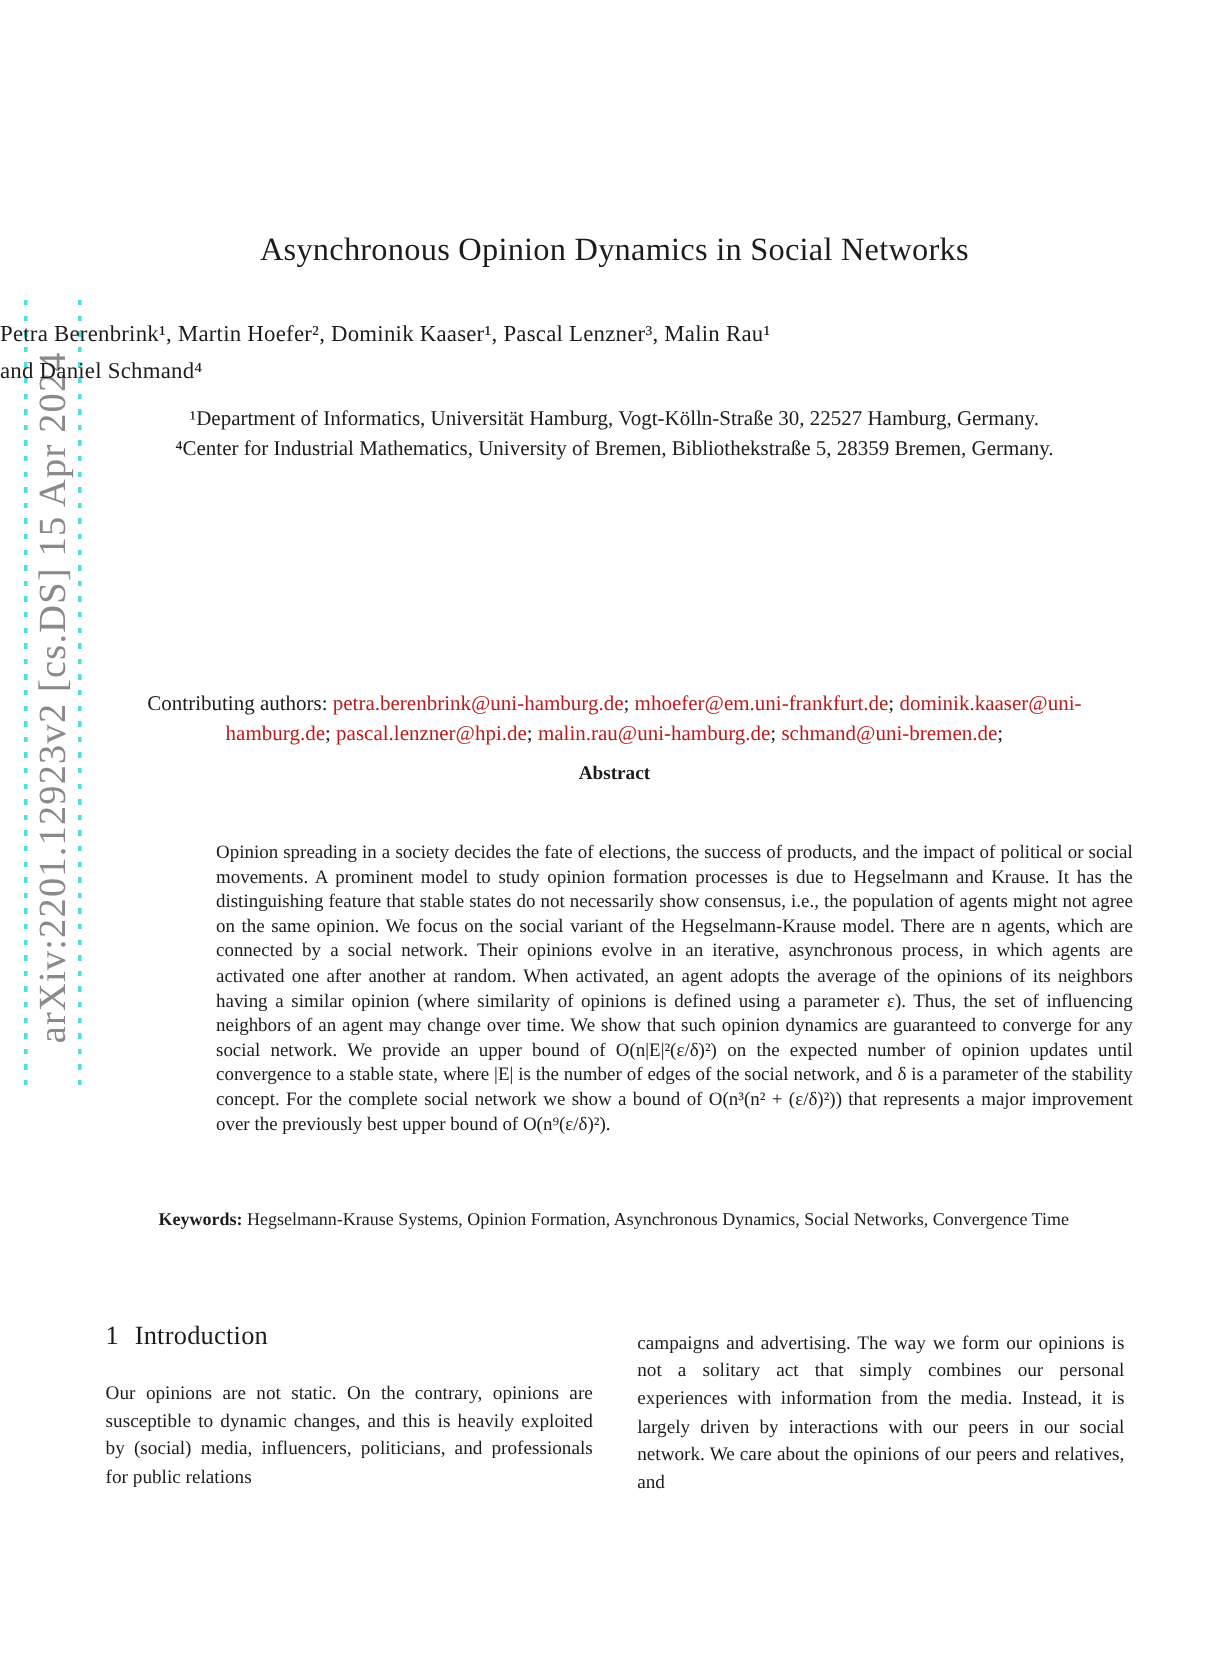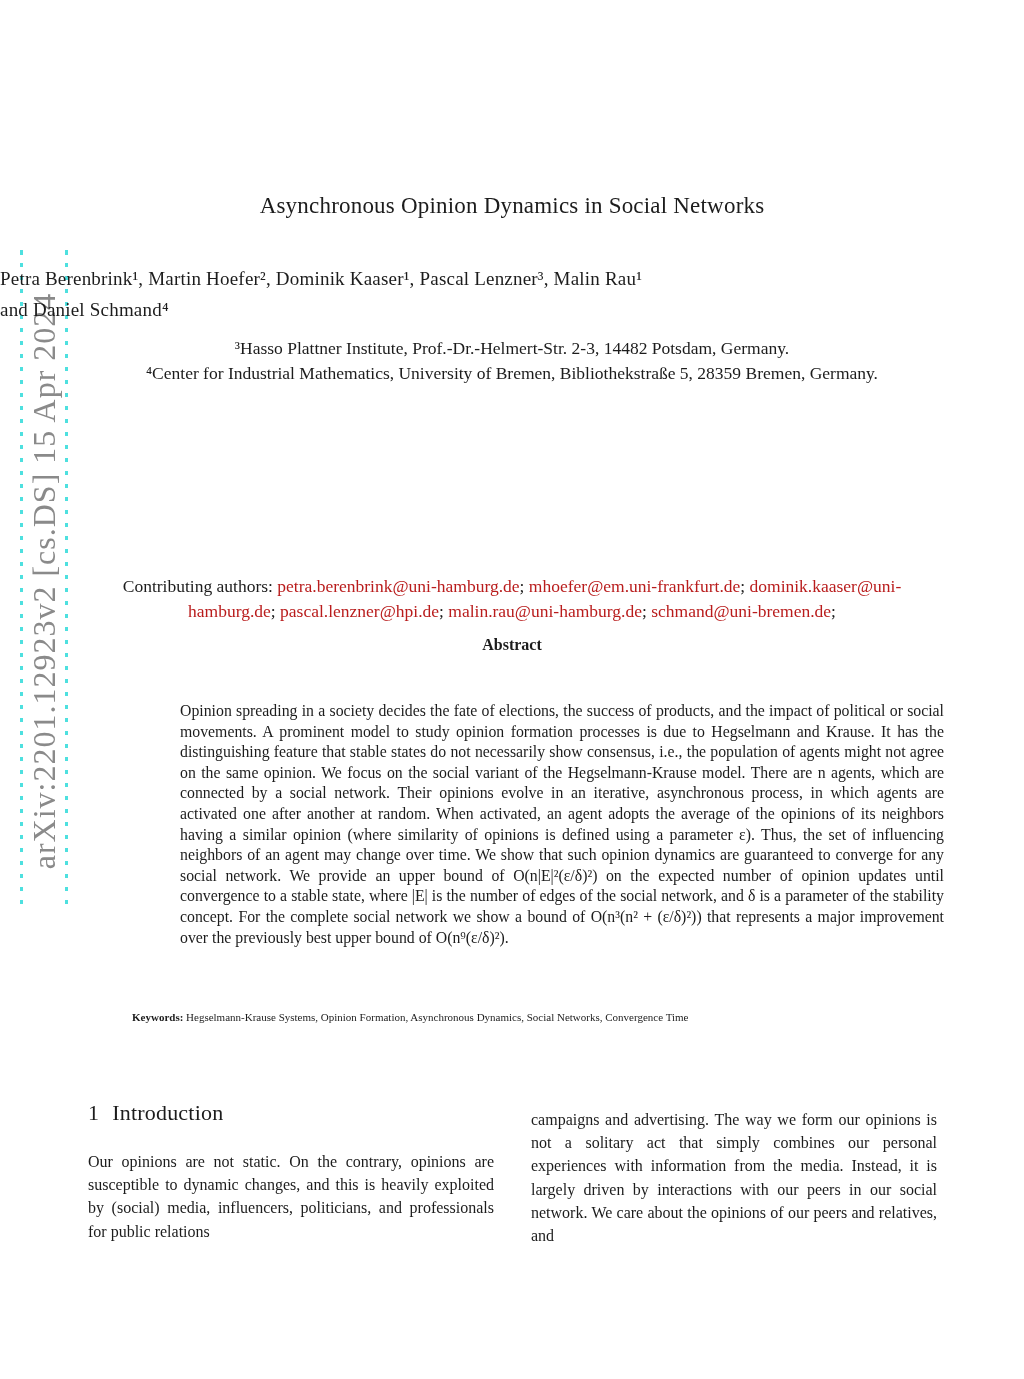--- a/index.html
+++ b/index.html
@@ -42,21 +42,21 @@
     color: #8a8a8a;
   }
 
   
   .title {
     position: absolute;
     top: 193px;
     left: 0;
     width: 100%;
     text-align: center;
-    font-size: 23px;
+    font-size: 27px;
     letter-spacing: 0.2px;
   }
   .authors {
     position: absolute;
     top: 263px;
     left: 0;
     width: 100%;
     text-align: left;
     font-size: 19px;
     line-height: 31px;
@@ -102,21 +102,21 @@
     line-height: 20.6px;
     text-align: justify;
     text-justify: inter-word;
     margin-left: 48px;
   }
   .keywords {
     position: absolute;
     top: 1008px;
     left: 132px;
     width: 764px;
-    font-size: 11px;
+    font-size: 15px;
     line-height: 19.5px;
     text-align: left;
   }
   .keywords b { font-weight: bold; }
 
   
   .section-heading {
     position: absolute;
     top: 1100px;
     left: 88px;
@@ -149,21 +149,21 @@
   </div>
 
   <div class="title">Asynchronous Opinion Dynamics in Social Networks</div>
 
   <div class="authors">
     <div>Petra Berenbrink¹, Martin Hoefer², Dominik Kaaser¹, Pascal Lenzner³, Malin Rau¹</div>
     <div>and Daniel Schmand⁴</div>
   </div>
 
   <div class="affiliations">
-      <div>³Hasso Plattner Institute, Prof.-Dr.-Helmert-Str. 2-3, 14482 Potsdam, Germany.</div>
+      <div>¹Department of Informatics, Universität Hamburg, Vogt-Kölln-Straße 30, 22527 Hamburg, Germany.</div>
       <div>⁴Center for Industrial Mathematics, University of Bremen, Bibliothekstraße 5, 28359 Bremen, Germany.</div>
     </div>
 
   <p class="contributing"><span>Contributing authors:</span><span> </span><span><a class="email">petra.berenbrink@uni-hamburg.de</a><span class="email-sep">; </span><a class="email">mhoefer@em.uni-frankfurt.de</a><span class="email-sep">; </span><a class="email">dominik.kaaser@uni-hamburg.de</a><span class="email-sep">; </span><a class="email">pascal.lenzner@hpi.de</a><span class="email-sep">; </span><a class="email">malin.rau@uni-hamburg.de</a><span class="email-sep">; </span><a class="email">schmand@uni-bremen.de</a><span class="email-sep">;</span></span></p>
 
   <div class="abstract-heading">Abstract</div>
   <div class="abstract-body">Opinion spreading in a society decides the fate of elections, the success of products, and the impact of political or social movements. A prominent model to study opinion formation processes is due to Hegselmann and Krause. It has the distinguishing feature that stable states do not necessarily show consensus, i.e., the population of agents might not agree on the same opinion. We focus on the social variant of the Hegselmann-Krause model. There are n agents, which are connected by a social network. Their opinions evolve in an iterative, asynchronous process, in which agents are activated one after another at random. When activated, an agent adopts the average of the opinions of its neighbors having a similar opinion (where similarity of opinions is defined using a parameter ε). Thus, the set of influencing neighbors of an agent may change over time. We show that such opinion dynamics are guaranteed to converge for any social network. We provide an upper bound of O(n|E|²(ε/δ)²) on the expected number of opinion updates until convergence to a stable state, where |E| is the number of edges of the social network, and δ is a parameter of the stability concept. For the complete social network we show a bound of O(n³(n² + (ε/δ)²)) that represents a major improvement over the previously best upper bound of O(n⁹(ε/δ)²).</div>
 
   <div class="keywords"><b>Keywords:</b><span> </span><span>Hegselmann-Krause Systems, Opinion Formation, Asynchronous Dynamics, Social Networks, Convergence Time</span></div>
 

